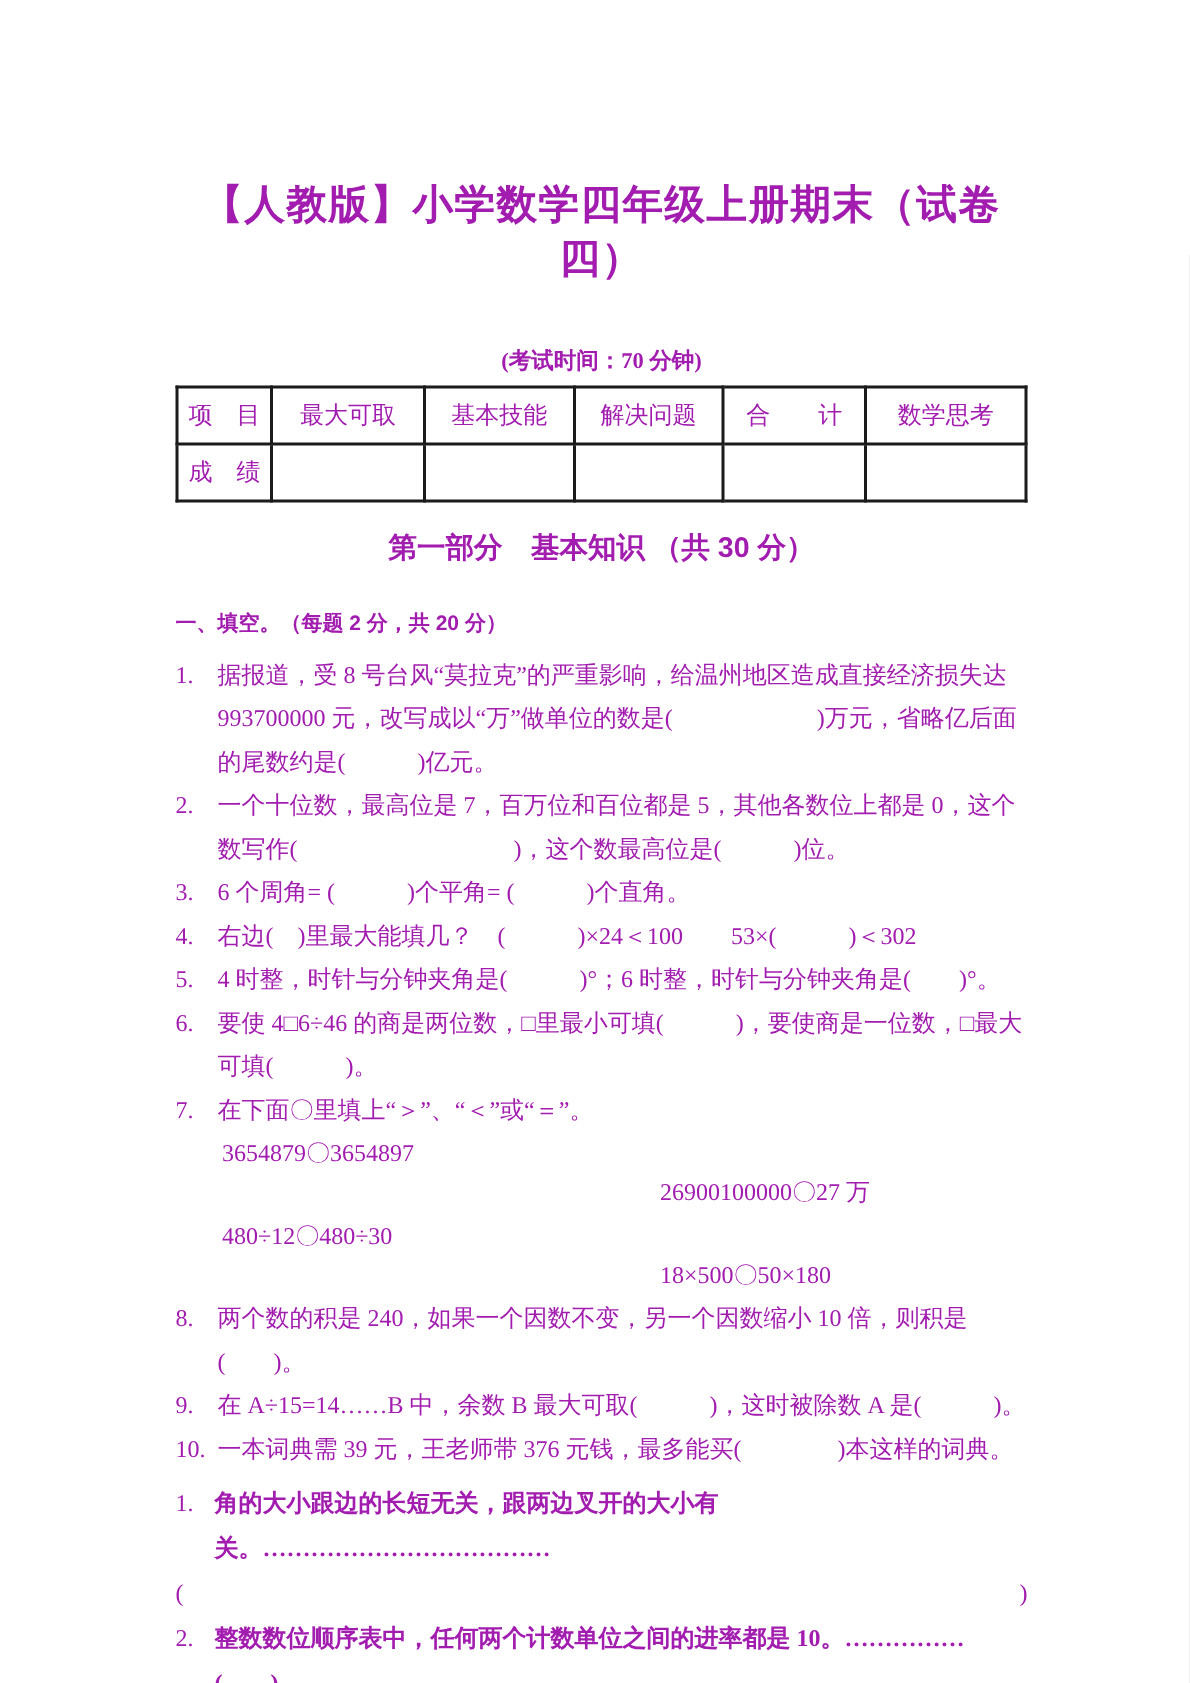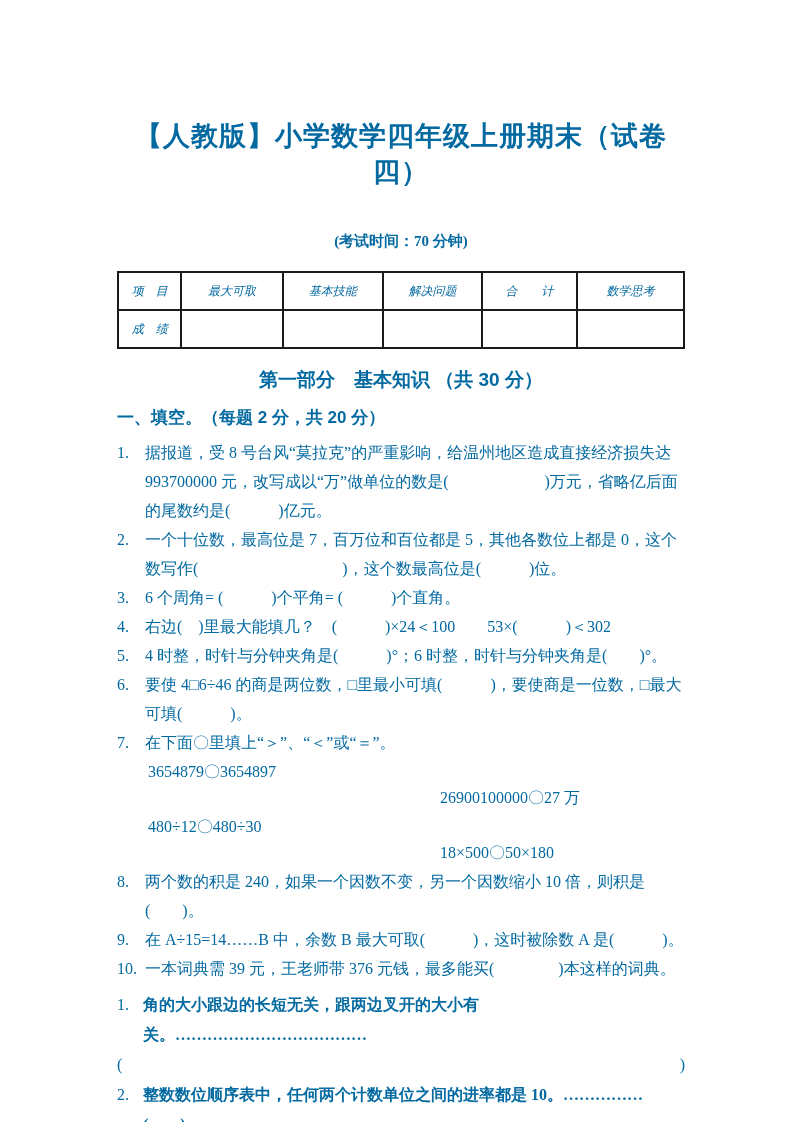--- a/index.html
+++ b/index.html
@@ -4,21 +4,21 @@
 <style>
   html,body{margin:0;padding:0;background:#e8e8e8;}
   .page{
     position:relative;
     width:793px;height:1122px;
     margin:0 auto;
     background:#ffffff;
     box-sizing:border-box;
     padding:118px 108px 0 117px;
     font-family:"Liberation Serif","DejaVu Serif",serif;
-    color:#0369a1;
+    color:#a21caf;
     overflow:hidden;
   }
   .title{
     font-size:27px;
     font-weight:700;
     text-align:center;
     line-height:36px;
     letter-spacing:1px;
     margin:0;
   }
@@ -26,44 +26,43 @@
     font-size:15px;
     font-weight:700;
     text-align:center;
     margin-top:41px;
     line-height:20px;
   }
   table.score{
     width:100%;
     border-collapse:collapse;
     table-layout:fixed;
-    margin-top:20px;
+    margin-top:6px;
     font-family:"Liberation Sans","DejaVu Sans",sans-serif;
-    font-size:12px;
-    font-style:italic;
+    font-size:16px;
   }
   table.score td{
     border:2px solid #1b1b1b;
     height:36px;
     text-align:center;
     padding:0 2px;
   }
   .part-heading{
     font-family:"Liberation Sans","DejaVu Sans",sans-serif;
     font-size:19px;
     font-weight:700;
     text-align:center;
     margin-top:18px;
     line-height:26px;
   }
   .sec-heading{
     font-family:"Liberation Sans","DejaVu Sans",sans-serif;
-    font-size:17px;
-    font-weight:700;
-    margin-top:13px;
+    font-size:14px;
+    font-weight:700;
+    margin-top:25px;
     line-height:23px;
   }
   .qlist{
     margin-top:9px;
     font-size:16px;
     line-height:29px;
   }
   .q{display:flex;align-items:flex-start;}
   .qnum{flex:none;width:28px;}
   .qbody{flex:1;min-width:0;}

